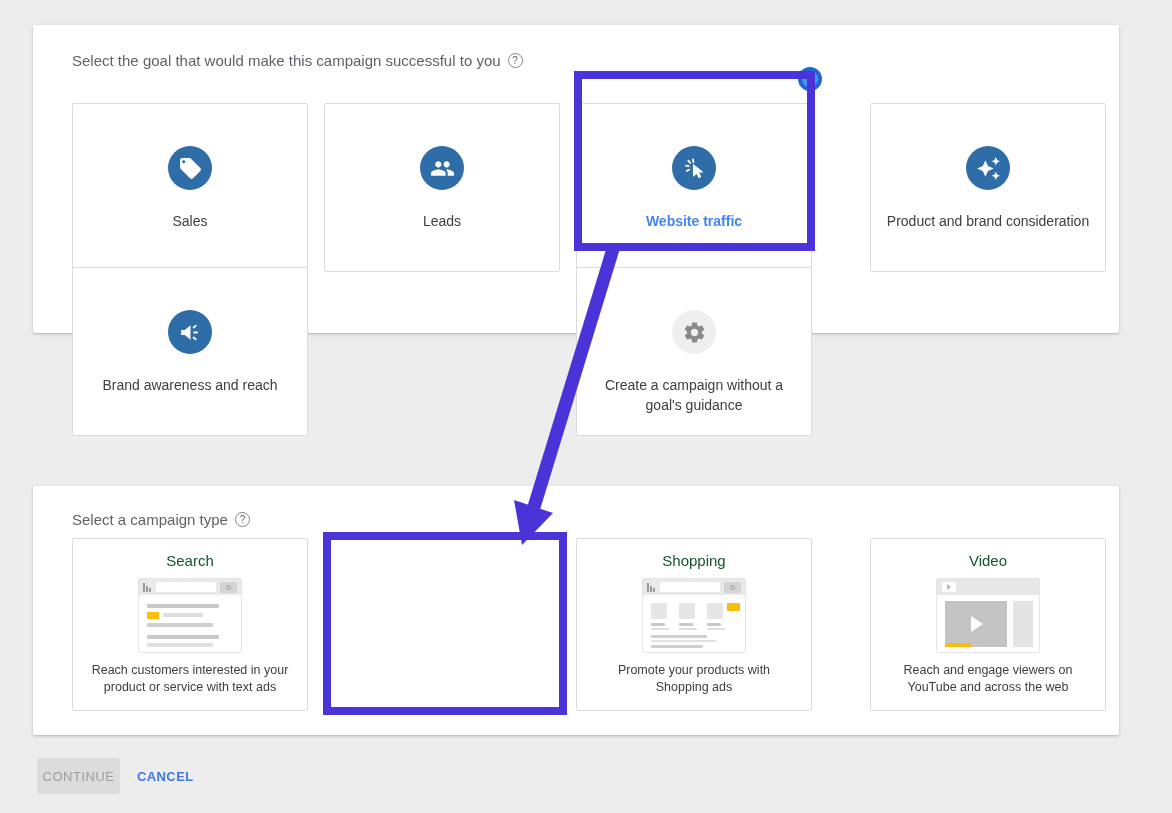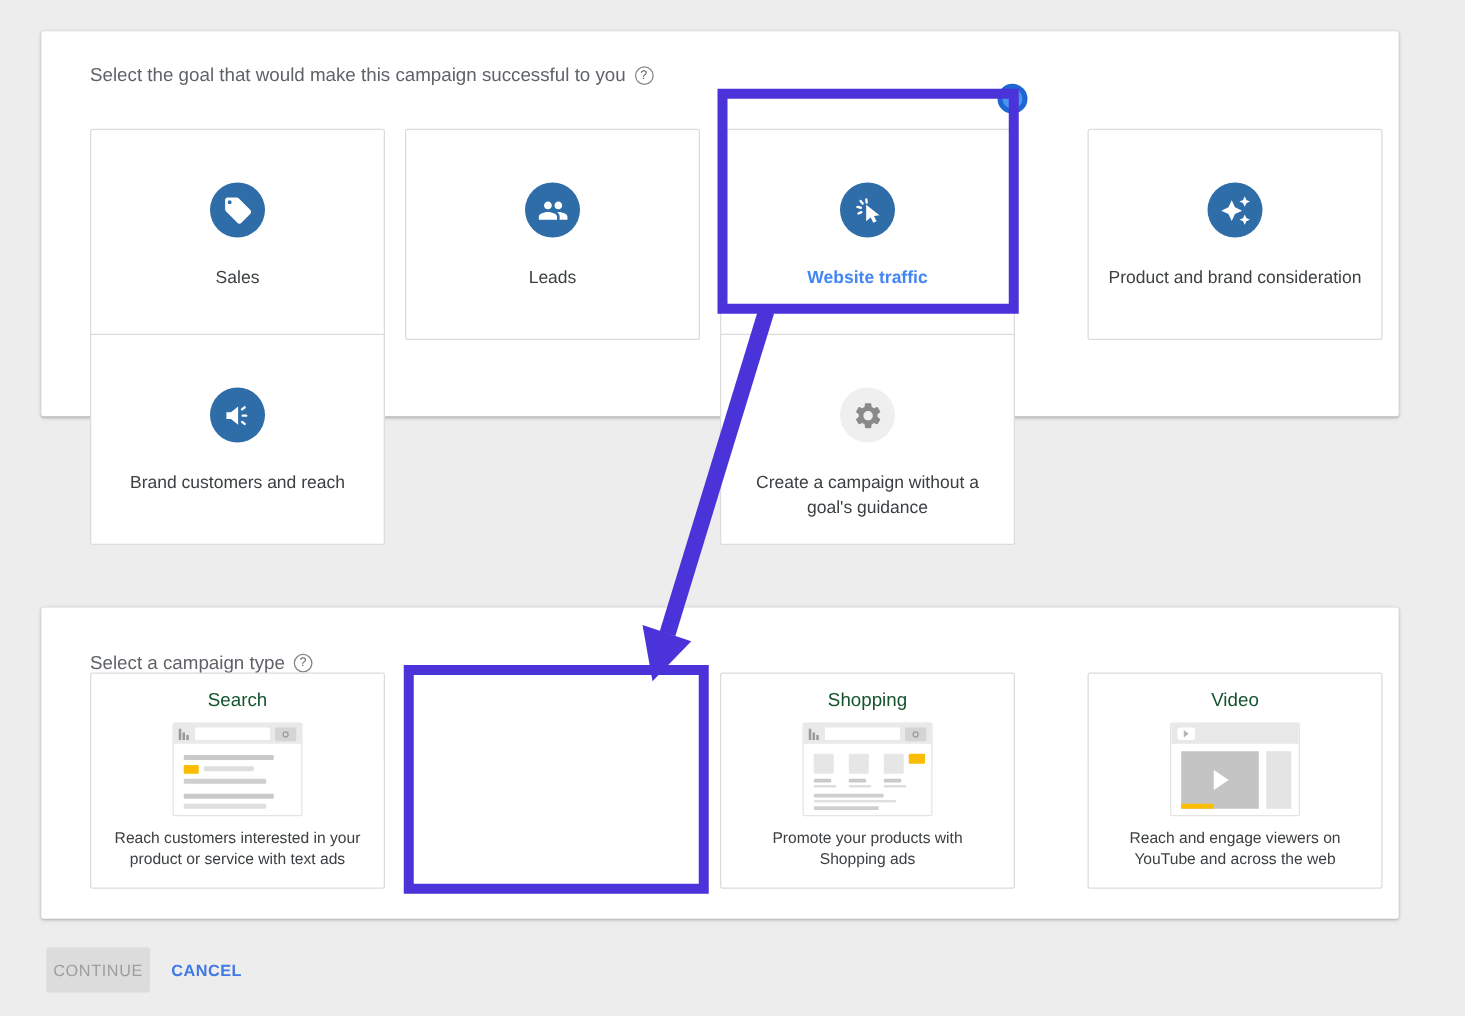--- a/index.html
+++ b/index.html
@@ -20,21 +20,21 @@
   }
   #goal-panel { top:25px; height:308px;text-decoration:underline; }
   #type-panel { top:486px; height:249px; }
 
   .section-heading {
     position:absolute; left:39px;
     font-size:15px; color:#5f6368;
     display:flex; align-items:center;
   }
   #goal-panel .section-heading { top:27px; }
-  #type-panel .section-heading { top:36px; }
+  #type-panel .section-heading { top:25px; }
   .help-circle {
     display:inline-flex; align-items:center; justify-content:center;
     width:15px; height:15px; margin-left:7px;
     border:1px solid #80868b; border-radius:50%;
     font-size:10px; color:#5f6368; cursor:pointer;
   }
 
   .goal-card {
     position:absolute; width:236px; height:169px;
     background:#fff; border:1px solid #dcdcdc; border-radius:2px;
@@ -200,21 +200,21 @@
     <div class="circle-icon">
       <svg viewBox="0 0 24 24">
         <path fill="#fff" d="M3 9.5v5h3.5L12 19V5L6.5 9.5H3z"></path>
         <g stroke="#fff" stroke-width="1.8" stroke-linecap="round">
           <line x1="15" y1="7.2" x2="17" y2="5.6"></line>
           <line x1="15.5" y1="12" x2="18.2" y2="12"></line>
           <line x1="15" y1="16.8" x2="17" y2="18.4"></line>
         </g>
       </svg>
     </div>
-    <div class="goal-label">Brand customers and reach</div>
+    <div class="goal-label">Brand awareness and reach</div>
   </div>
 
 
   <div class="goal-card r2 c3">
     <div class="circle-icon gray">
       <svg viewBox="0 0 24 24">
           <path fill="#8a8a8a" d="M19.14 12.94c.04-.3.06-.61.06-.94 0-.32-.02-.64-.07-.94l2.03-1.58c.18-.14.23-.41.12-.61l-1.92-3.32c-.12-.22-.37-.29-.59-.22l-2.39.96c-.5-.38-1.03-.7-1.62-.94l-.36-2.54c-.04-.24-.24-.41-.48-.41h-3.84c-.24 0-.43.17-.47.41l-.36 2.54c-.59.24-1.13.57-1.62.94l-2.39-.96c-.22-.08-.47 0-.59.22L2.74 8.87c-.12.21-.08.47.12.61l2.03 1.58c-.05.3-.09.63-.09.94s.02.64.07.94l-2.03 1.58c-.18.14-.23.41-.12.61l1.92 3.32c.12.22.37.29.59.22l2.39-.96c.5.38 1.03.7 1.62.94l.36 2.54c.05.24.24.41.48.41h3.84c.24 0 .44-.17.47-.41l.36-2.54c.59-.24 1.13-.56 1.62-.94l2.39.96c.22.08.47 0 .59-.22l1.92-3.32c.12-.22.07-.47-.12-.61l-2.01-1.58zM12 15.6c-1.98 0-3.6-1.62-3.6-3.6s1.62-3.6 3.6-3.6 3.6 1.62 3.6 3.6-1.62 3.6-3.6 3.6z"></path>
         </svg>
     </div>
     <div class="goal-label two-line">Create a campaign without a goal's guidance</div>

